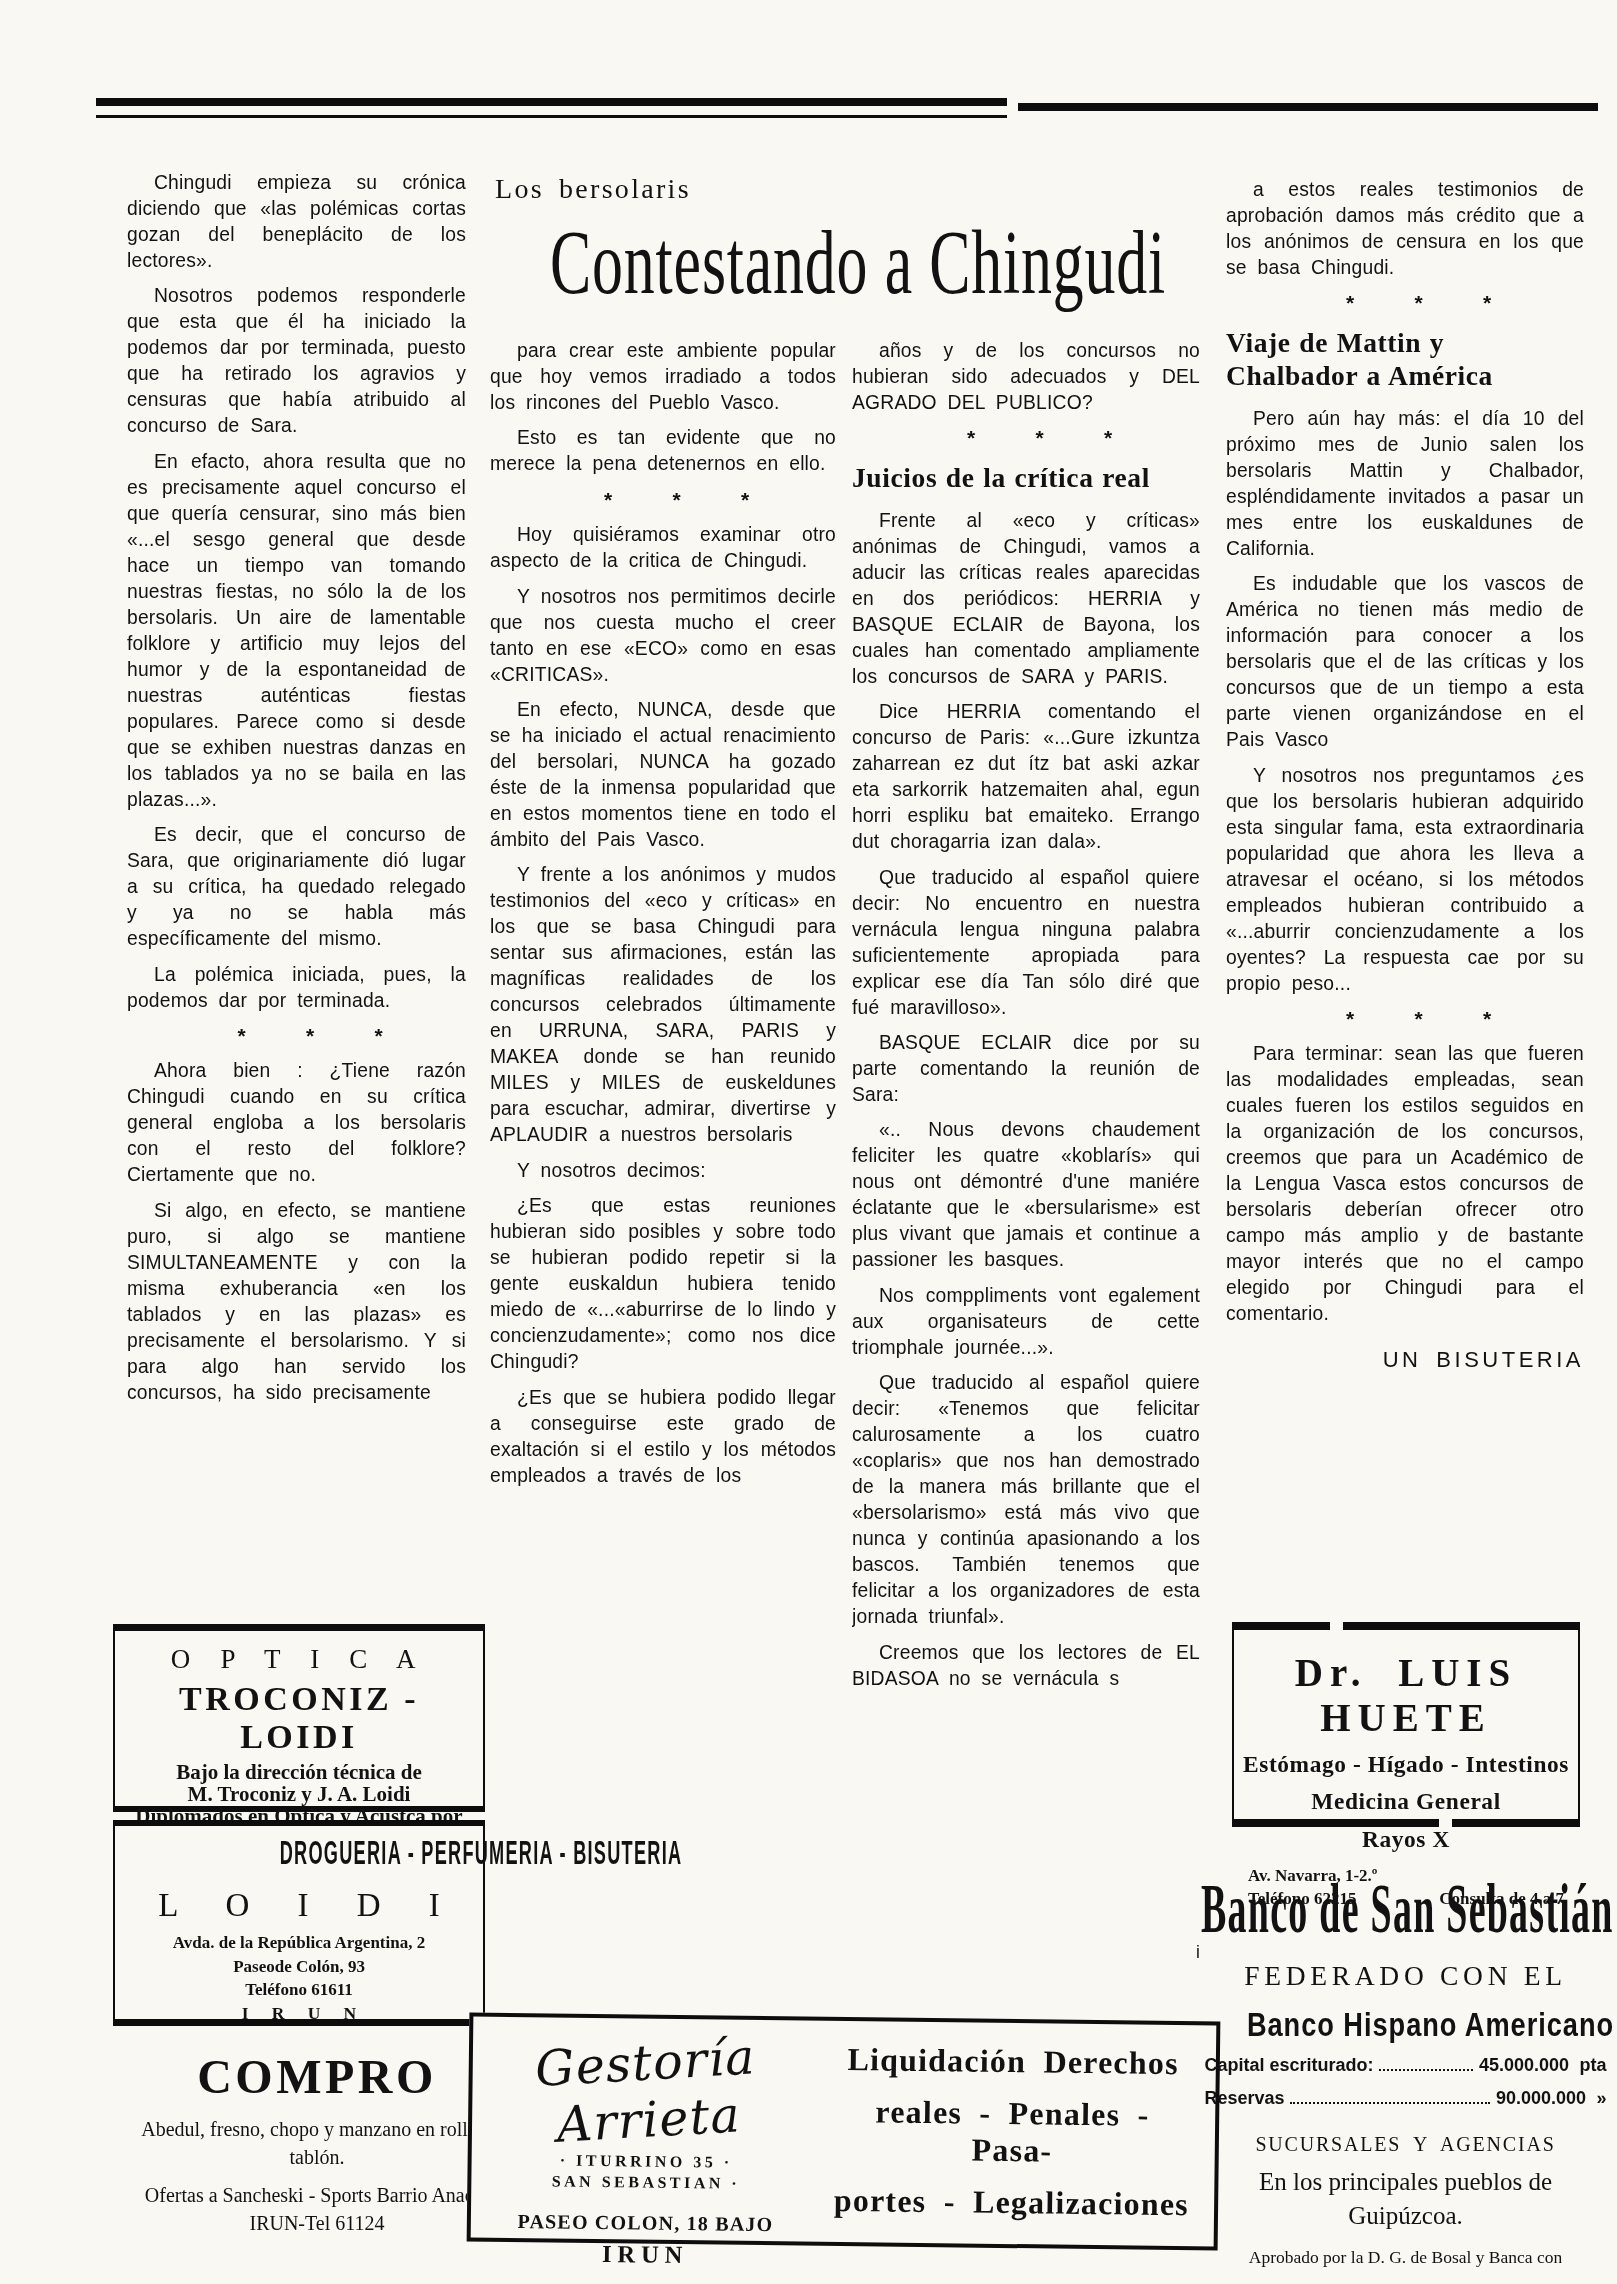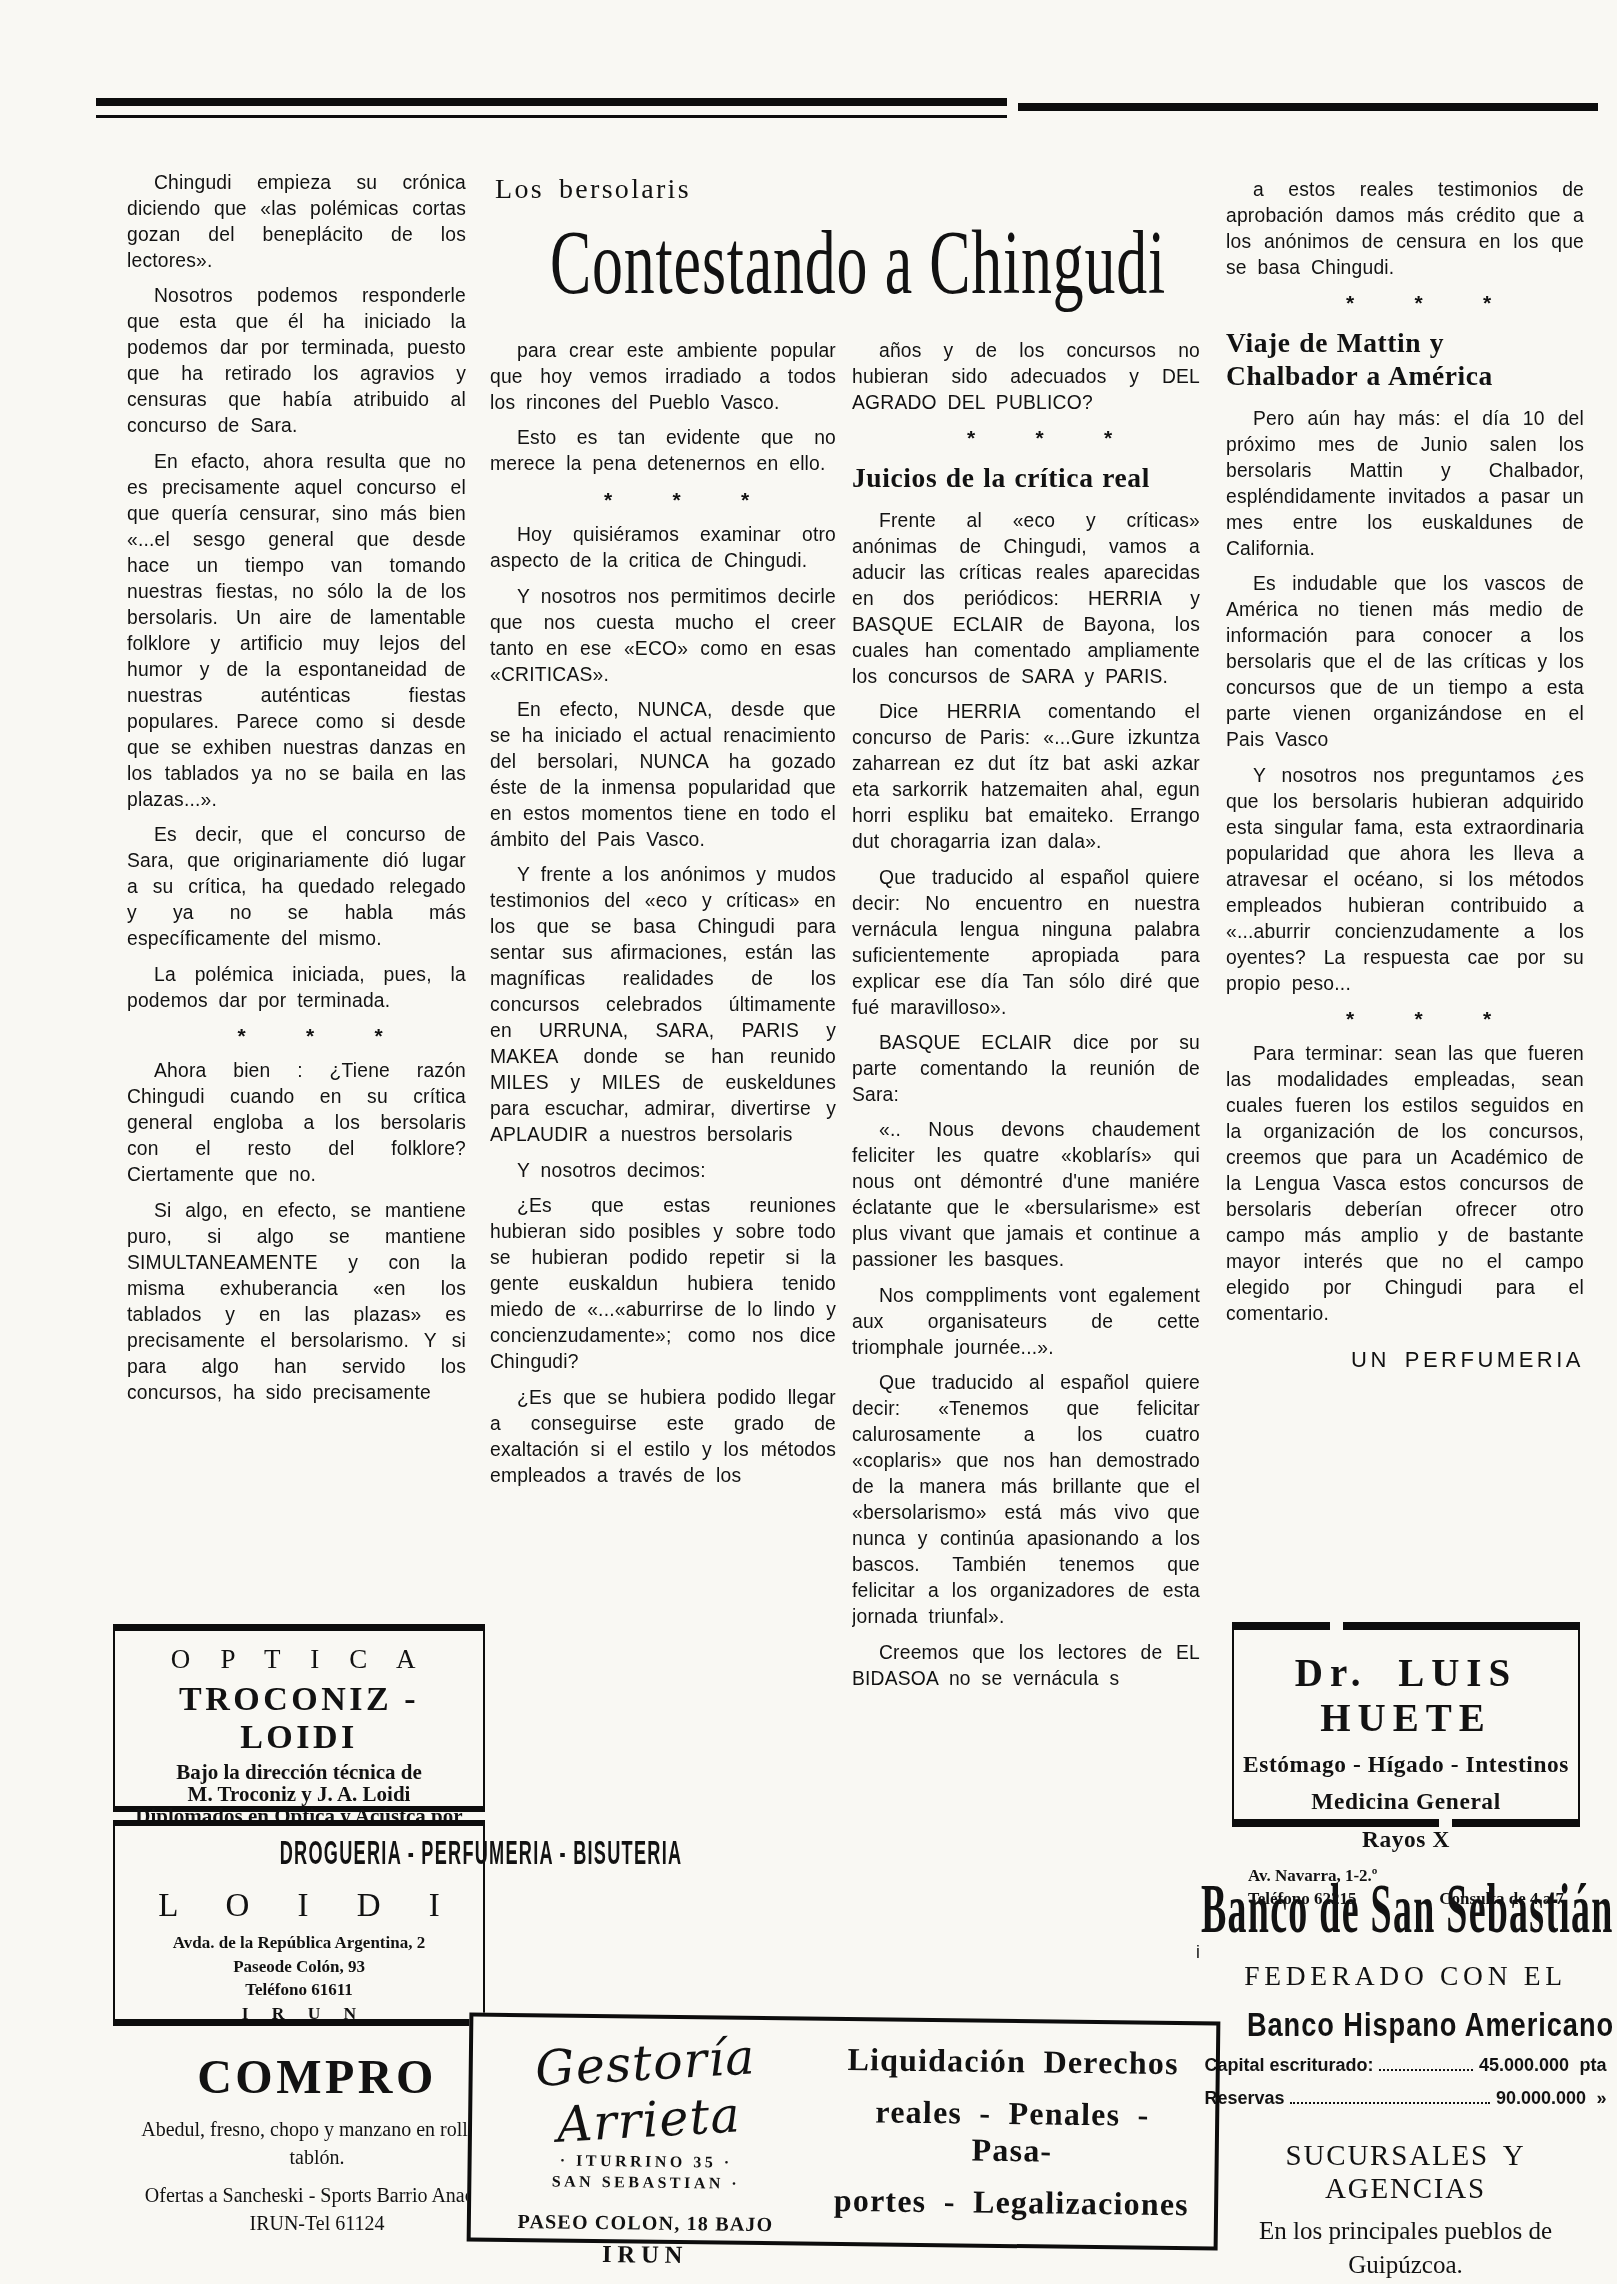--- a/index.html
+++ b/index.html
@@ -113,21 +113,21 @@
     transform:scaleX(0.8);transform-origin:center top;
   }
   .banco-bha{margin-top:13px;}
   .banco-leader{
     display:flex;align-items:flex-end;
     font-family:"Liberation Sans", sans-serif;
     font-size:18px;font-weight:bold;
     margin:11.7px 3.5px 0 3.5px;
   }
   .banco-leader .dots{flex:1;border-bottom:2.9px dotted #111;margin:0 5.8px 5.3px 5.8px;}
-  .banco-suc{font-size:29px;letter-spacing:1.8px;word-spacing:5.8px;margin-top:30px;}
+  .banco-suc{font-size:20px;letter-spacing:1.8px;word-spacing:5.8px;margin-top:24px;}
   .banco-pueblos{font-size:25px;margin-top:9.4px;line-height:34px;}
   .banco-aprob{font-size:17.5px;margin-top:13px;line-height:23.4px;}
   .stray{position:absolute;font-size:17.5px;}
 </style>
 </head>
 <body>
 
 <div class="abs rule" style="left:96px;top:98px;width:911px;height:8.2px;"></div>
 <div class="abs rule" style="left:96px;top:115px;width:911px;height:2.9px;"></div>
 <div class="abs rule" style="left:1018px;top:103px;width:580px;height:8.2px;"></div>
@@ -177,21 +177,21 @@
 
 <div class="col" id="col4" style="left:1226px;top:177px;width:358px;height:1415px;">
   <p>a estos reales testimonios de aprobación damos más crédito que a los anónimos de censura en los que se basa Chingudi.</p>
   <p class="asterism">* * *</p>
   <div class="subhead">Viaje de Mattin y Chalbador a América</div>
   <p>Pero aún hay más: el día 10 del próximo mes de Junio salen los bersolaris Mattin y Chalbador, espléndidamente invitados a pasar un mes entre los euskaldunes de California.</p>
   <p>Es indudable que los vascos de América no tienen más medio de información para conocer a los bersolaris que el de las críticas y los concursos que de un tiempo a esta parte vienen organizándose en el Pais Vasco</p>
   <p>Y nosotros nos preguntamos ¿es que los bersolaris hubieran adquirido esta singular fama, esta extraordinaria popularidad que ahora les lleva a atravesar el océano, si los métodos empleados hubieran contribuido a «...aburrir concienzudamente a los oyentes? La respuesta cae por su propio peso...</p>
   <p class="asterism">* * *</p>
   <p>Para terminar: sean las que fueren las modalidades empleadas, sean cuales fueren los estilos seguidos en la organización de los concursos, creemos que para un Académico de la Lengua Vasca estos concursos de bersolaris deberían ofrecer otro campo más amplio y de bastante mayor interés que no el campo elegido por Chingudi para el comentario.</p>
-  <div class="signature">UN  PERFUMERIA</div>
+  <div class="signature">UN  BISUTERIA</div>
 </div>
 
 <div class="stray" style="left:1196px;top:1942px;">i</div>
 
 <div class="adbox" style="left:113px;top:1624px;width:372px;height:188px;border-top-width:7.6px;border-bottom-width:6.4px;">
   <div class="optica-l1">O P T I C A</div>
   <div class="optica-l2">TROCONIZ - LOIDI</div>
   <div class="optica-small">
     <div>Bajo la dirección técnica de</div>
     <div>M. Troconiz y J. A. Loidi</div>

